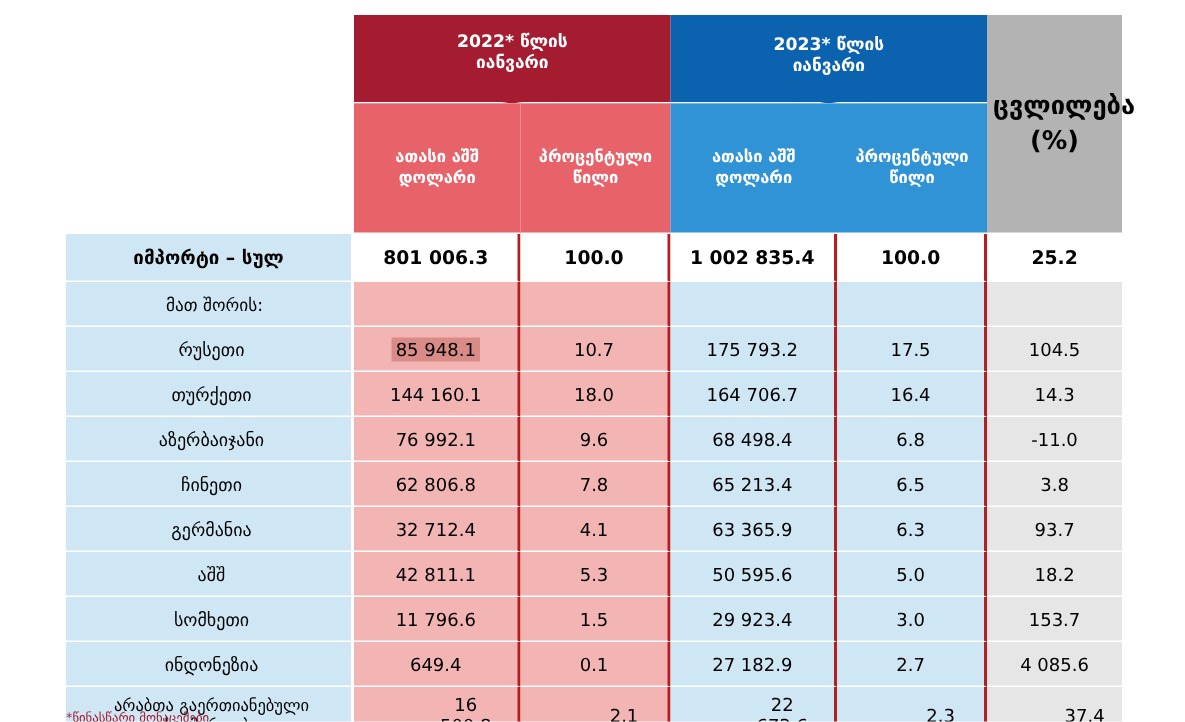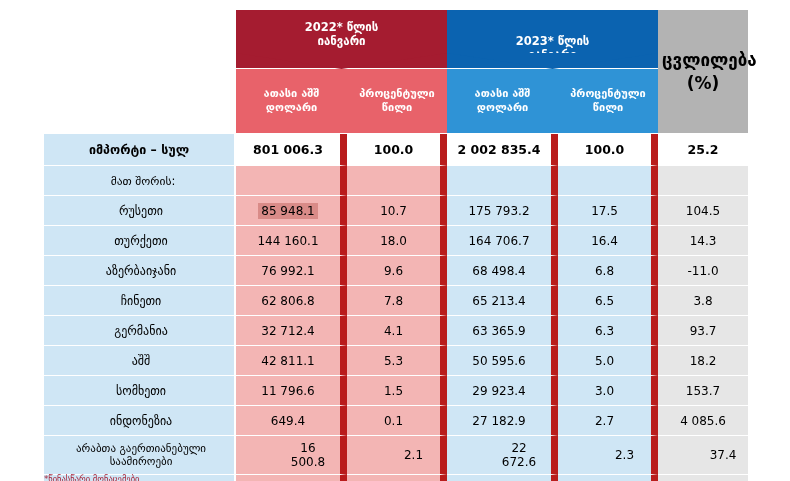--- a/index.html
+++ b/index.html
@@ -66,21 +66,21 @@
   .chev-2023 { background: #0b63b0; clip-path: polygon(0 0, 50% 100%, 100% 0); }
 
   .hdr-sub {
     color: #ffffff;
     text-align: center;
     vertical-align: middle;
     font-weight: bold;
     font-size: 11px;
     line-height: 1.3;
     height: 56px;
-    padding: 4px 4px;
+    padding: 15px 4px;
   }
   .sub-red  { background: #e8626a; }
   .sub-blue { background: #2f93d6; }
 
   .hdr-chg-cell {
     background: #b3b3b3;
     color: #000000;
     text-align: center;
     vertical-align: middle;
     font-weight: bold;
@@ -99,21 +99,21 @@
   }
   td.label {
     background: #cfe6f5;
     text-align: center;
     border-right: 2px solid #ffffff;
     border-bottom: 1px solid #ffffff;
   }
   td.num {
     text-align: center;
     background: #f3b5b4;
-    border-right: 7px solid #b91c1c;
+    border-right: 2px solid #b91c1c;
   }
   td.num.blue {
     background: #cfe6f5;
   }
   td.num.chg {
     background: #e6e6e6;
     border-right: none;
   }
 
   tr.total td {
@@ -178,21 +178,21 @@
           <div class="chev-wrap">
             <div style="padding-top:10px;">
               <div>2022* წლის</div>
               <div>იანვარი</div>
             </div>
             <div class="chev-2022"></div>
           </div>
         </td>
         <td class="hdr-2023" colspan="2">
           <div class="chev-wrap">
-            <div style="padding-top:24px;">
+            <div style="padding-top:12px;">
               <div>2023* წლის</div>
               <div>იანვარი</div>
             </div>
             <div class="chev-2023"></div>
           </div>
         </td>
         <td class="hdr-chg-cell" rowspan="2">
           <div>ცვლილება</div>
           <div>(%)</div>
         </td>
@@ -214,21 +214,21 @@
           <div>პროცენტული</div>
           <div>წილი</div>
         </td>
       </tr>
     </thead>
     <tbody id="table-body">
       <tr class="total">
         <td class="label">იმპორტი – სულ</td>
         <td class="num">801 006.3</td>
         <td class="num">100.0</td>
-        <td class="num blue">2 002 835.4</td>
+        <td class="num blue">1 002 835.4</td>
         <td class="num blue">100.0</td>
         <td class="num chg">25.2</td>
       </tr>
       <tr class="sub-head">
         <td class="label">მათ შორის:</td>
         <td class="num"></td>
         <td class="num"></td>
         <td class="num blue"></td>
         <td class="num blue"></td>
         <td class="num chg"></td>

